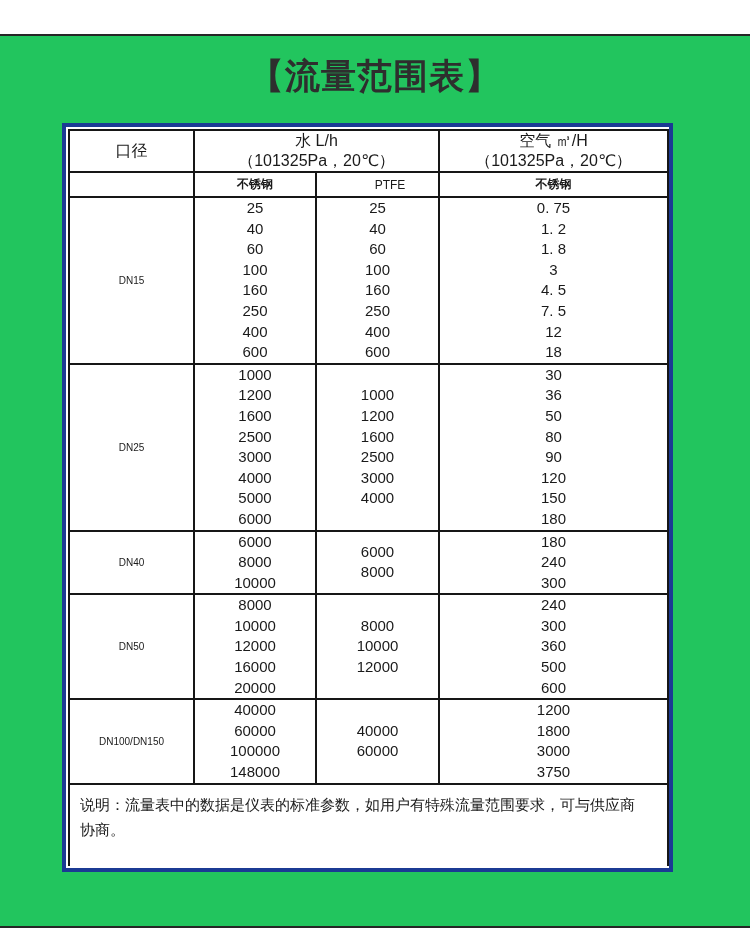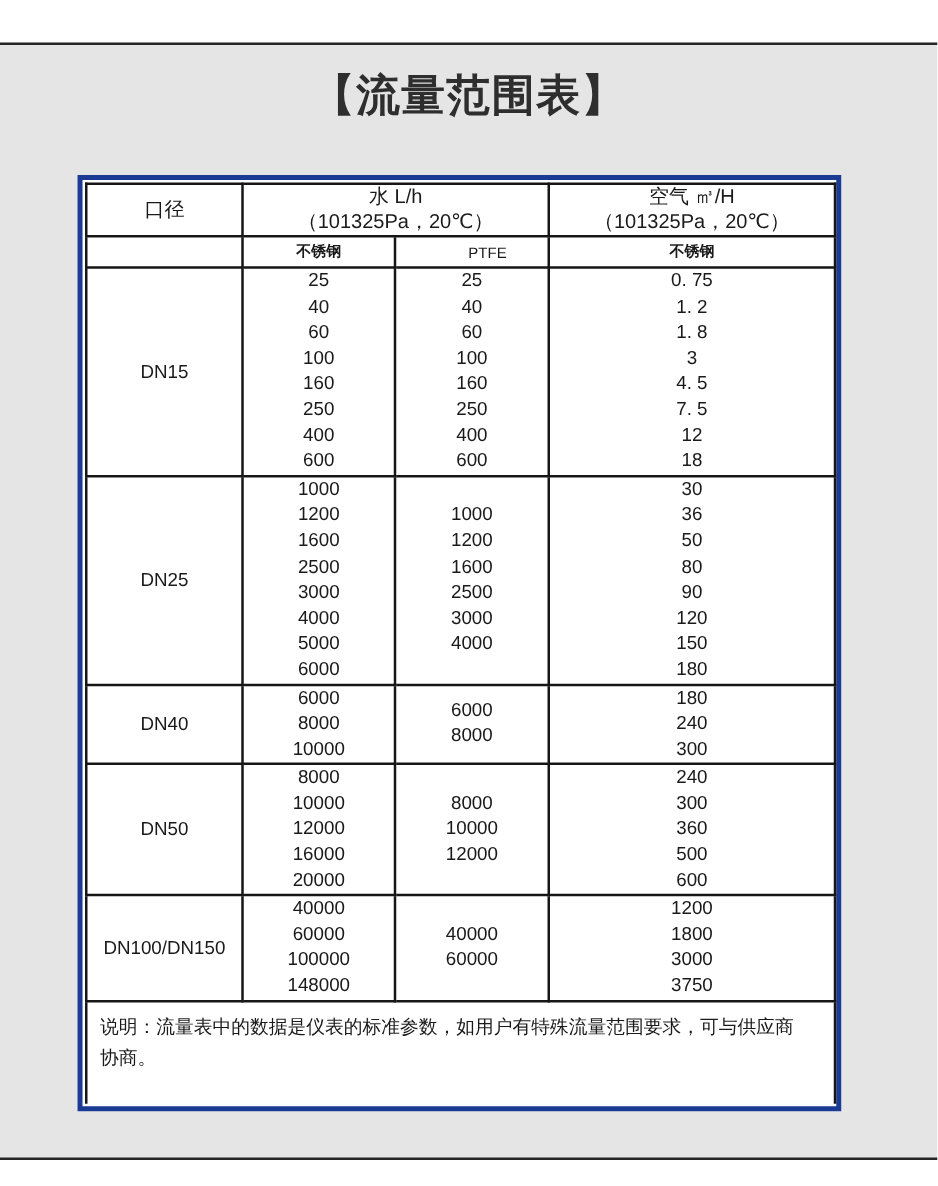--- a/index.html
+++ b/index.html
@@ -9,42 +9,41 @@
     font-family: "Liberation Sans", "DejaVu Sans", sans-serif;
     color: #1a1a1a;
     overflow: hidden;
   }
   .page { position: relative; width: 750px; height: 949px; background: #ffffff; }
 
   .gray-area {
     position: absolute;
     top: 34px; left: 0;
     width: 750px; height: 894px;
-    background: #e5e5e5;
+    background: #22c55e;
     border-top: 2px solid #262626;
     border-bottom: 2px solid #262626;
   }
 
   .page-title {
     padding-top: 17px;
     text-align: center;
     font-size: 35px;
     font-weight: bold;
     color: #2e2e2e;
     letter-spacing: 1px;
   }
 
   .table-wrap {
     position: absolute;
     top: 87px; left: 62px;
     width: 611px;
     border: 4px solid #1b3a94;
     background: #ffffff;
     padding: 2px;
-    margin-top: 17px;
   }
 
   table.flow-table {
     border-collapse: collapse;
     table-layout: fixed;
     width: 100%;
   }
   table.flow-table td {
     border: 2px solid #161616;
     text-align: center;
@@ -54,21 +53,21 @@
 
   tr.h1 { height: 41px; }
   tr.h1 td { font-size: 16px; }
   tr.h1 .hline { line-height: 20px; }
   tr.h2 { height: 25px; }
   tr.h2 td { font-size: 12px; font-weight: bold; }
   tr.h2 td.ptfe-h { font-weight: normal; padding-left: 25px; }
 
   tbody td { font-size: 15px; }
   tbody .line { height: 20.6px; line-height: 20.6px; font-size: 15px; }
-  tbody .diameter-cell { font-size: 15px; }
+  tbody .diameter-cell { font-size: 10px; }
 
   tfoot td.note-cell {
     text-align: left;
     vertical-align: top;
     font-size: 15px;
     line-height: 25px;
     padding: 7px 24px 24px 10px;
     border-bottom: none;
     height: 81px;
   }

